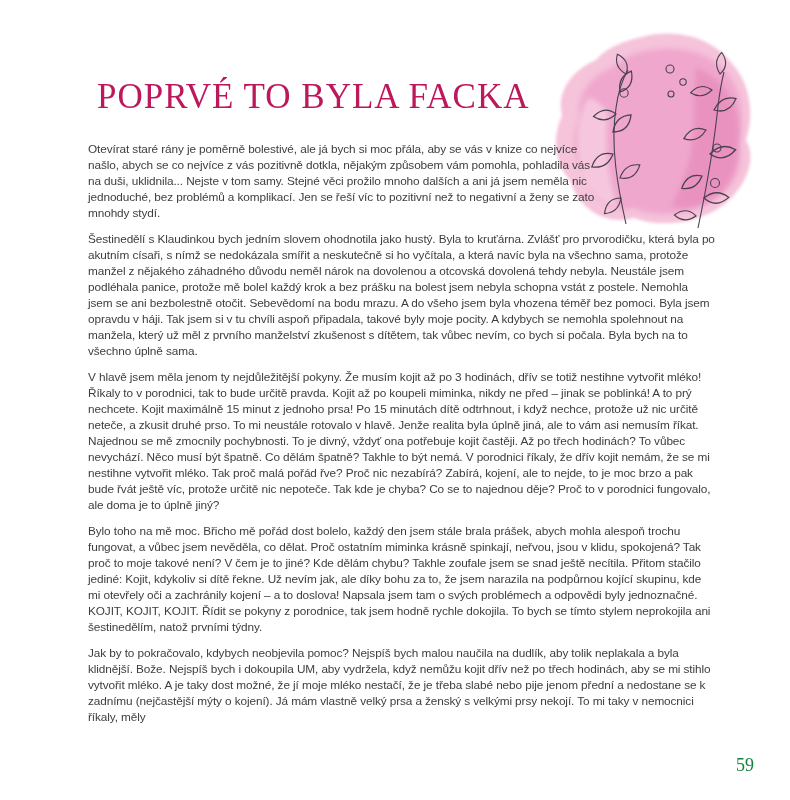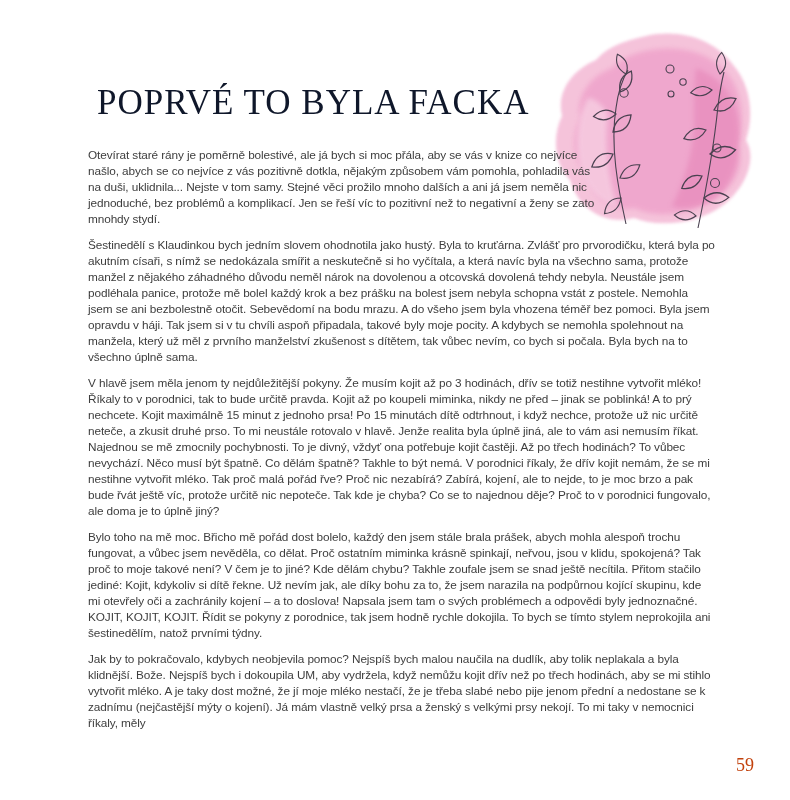--- a/index.html
+++ b/index.html
@@ -9,27 +9,27 @@
     background:#ffffff;
     overflow:hidden;
     font-family:"Liberation Sans",sans-serif;
   }
   .content{
     position:absolute;
     left:88px;top:76px;
     width:627px;
   }
   .title{
-    margin:7px 0 24px 9px;
+    margin:1px 0 24px 9px;
     font-family:"Liberation Serif","DejaVu Serif",serif;
     font-weight:400;
     font-size:35px;
     line-height:1.15;
     letter-spacing:1px;
-    color:#0f172a;
+    color:#be185d;
     white-space:nowrap;
   }
   .para{
     margin:0 0 10px 0;
     font-size:11.8px;
     line-height:16px;
     letter-spacing:-0.1px;
     font-weight:400;
     color:#3d3d3d;
     text-align:left;
@@ -40,21 +40,21 @@
     position:absolute;
     top:26px;right:26px;
     width:218px;height:208px;
     pointer-events:none;
   }
   .pagenum{
     position:absolute;
     right:36px;bottom:24px;
     font-family:"Liberation Serif","DejaVu Serif",serif;
     font-size:18px;
-    color:#c2410c;
+    color:#15803d;
   }
 </style>
 </head>
 <body>
 
 <div class="page">
 
   <div class="illustration">
     <svg width="218" height="208" viewBox="0 0 218 208" xmlns="http://www.w3.org/2000/svg">
       <defs>

